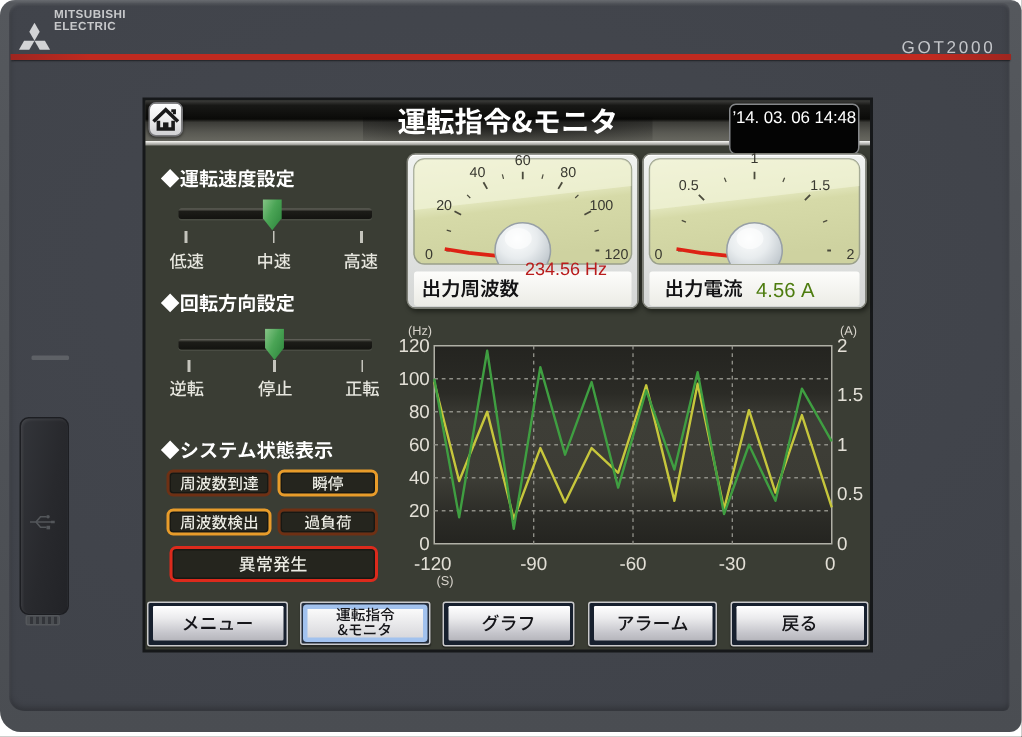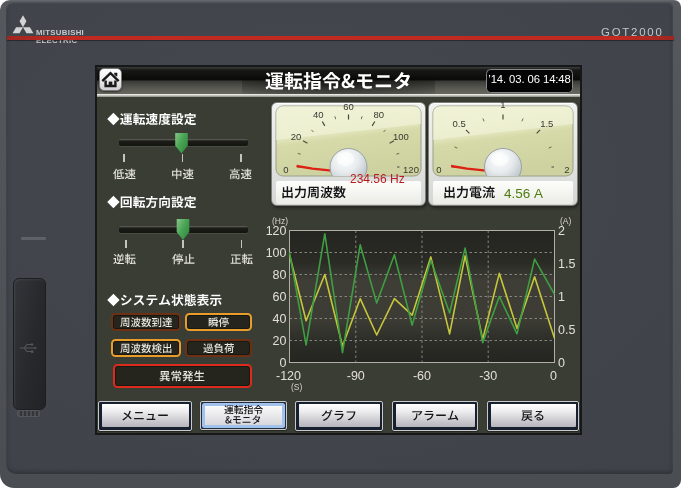--- a/index.html
+++ b/index.html
@@ -4,41 +4,41 @@
 html,body{width:681px;height:491px;background:#fff;overflow:hidden;font-family:"Liberation Sans",sans-serif}
 .abs{position:absolute}
 #device{position:absolute;left:0;top:0;width:681px;height:488px;background:linear-gradient(180deg,#686b70 0,#55585d 2px,#4a4d52 100%);border-radius:10px 7px 8px 14px}
 #face{position:absolute;left:6px;top:2px;width:667px;height:472px;background:radial-gradient(ellipse 130% 130% at 45% 38%,#44474e 0%,#40434a 55%,#3a3d44 100%);border-radius:8px 5px 4px 10px;box-shadow:inset 0 1px 2px rgba(255,255,255,.12), inset 0 -2px 4px rgba(0,0,0,.25)}
 #redline{position:absolute;left:7px;top:36px;width:667px;height:3.5px;background:linear-gradient(90deg,#9e2620,#c02a20 8%,#c02a20 92%,#9e2620);box-shadow:0 1px 1px rgba(0,0,0,.4)}
 #screen{position:absolute;left:97px;top:67px;width:483px;height:366px;background:#3a3d34;box-shadow:0 0 0 2px #16181a}
 #titlebar{position:absolute;left:0;top:0;width:483px;height:27px;background:linear-gradient(180deg,#3c3c3a 0,#181816 12%,#0a0a08 46%,#3c3c38 54%,#585852 78%,#686860 100%)}
 #titlebar::after{content:"";position:absolute;left:30%;top:42%;width:40%;height:58%;background:radial-gradient(ellipse 95% 160% at 50% 25%, rgba(5,5,5,.72), rgba(5,5,5,0) 78%)}
 #titlesep{position:absolute;left:0;top:27px;width:483px;height:2.5px;background:linear-gradient(180deg,#fafaf6,#8a8a84)}
 #homebtn{position:absolute;left:2px;top:1px;width:23px;height:23px;border-radius:5px;background:linear-gradient(180deg,#ffffff 0,#f0f0f0 45%,#d0d0d2 100%);border:1px solid #77777a;box-shadow:0 1px 2px rgba(0,0,0,.5)}
-#clock{position:absolute;left:389px;top:2px;width:87px;height:24px;background:#040404;border:1.5px solid #85878a;border-radius:4.5px;color:#fff;font-size:11.3px;text-align:center;line-height:18.5px;white-space:nowrap;letter-spacing:-0.1px}
+#clock{position:absolute;left:389px;top:2px;width:87px;height:34px;background:#040404;border:1.5px solid #85878a;border-radius:4.5px;color:#fff;font-size:11.3px;text-align:center;line-height:18.5px;white-space:nowrap;letter-spacing:-0.1px}
 .track{position:absolute;width:129px;height:7px;background:linear-gradient(180deg,#6a6a62 0,#1c1c18 2px,#131310 100%);border-radius:2px;box-shadow:0 1px 0 rgba(255,255,255,.08)}
 .tick{position:absolute;width:1.5px;height:8px;background:#c4c4bc}
 .handle{position:absolute;width:15px;height:21px;background:linear-gradient(115deg,#8cc88c 0,#4aa455 45%,#288038 100%);clip-path:polygon(8% 0,92% 0,92% 62%,50% 100%,8% 62%);filter:drop-shadow(0 1px 1px rgba(0,0,0,.45))}
 .stbtn{position:absolute;background:#25251e;border-radius:4.5px;box-shadow:inset 0 0 0 1px rgba(0,0,0,.35)}
 .gaugebox{position:absolute;height:104px;background:linear-gradient(180deg,#f0f2f0 0,#e4e6e4 50%,#d4d6d5 100%);border-radius:6px;border:1px solid #7d7f76;box-shadow:inset 0 1px 0 #fff,1px 2px 3px rgba(10,12,8,.5)}
 .glabel{position:absolute;left:5px;top:77px;height:23px;background:linear-gradient(180deg,#fdfdfb,#ecece6);border-radius:2px;color:#18181a;font-size:13px;text-align:center;line-height:23px}
 .btn{position:absolute;height:30px;border:1px solid #c9c9cb;background:#17202e;border-radius:2px;box-shadow:0 1px 1px rgba(0,0,0,.4)}
 .btnface{position:absolute;left:2.5px;top:2.5px;right:2.5px;bottom:2.5px;background:linear-gradient(180deg,#ffffff 0,#ebebed 35%,#c4c4ca 80%,#b6b6bc 100%);border-radius:1px;box-shadow:inset 0 1px 0 #fff}
 #usbdoor{position:absolute;left:13px;top:278px;width:33px;height:132px;background:linear-gradient(100deg,#33353a 0,#28292d 55%,#222327 100%);border-radius:6px;border:1px solid #1d1e22;box-shadow:inset 1px 1px 2px rgba(255,255,255,.08)}
 </style></head><body>
 <div id="device"></div>
 <div id="face"></div>
 <svg class="abs" style="left:12px;top:15px" width="22" height="20" viewBox="0 0 22 20">
 <g fill="#d2d3d5">
 <path d="M11 0.2 L14.46 6.2 L11 12.2 L7.54 6.2 Z"></path>
 <path d="M11 12.2 L4.07 12.2 L0.61 18.2 L7.53 18.2 Z"></path>
 <path d="M11 12.2 L17.93 12.2 L21.39 18.2 L14.47 18.2 Z"></path>
 </g>
   </svg>
-<div class="abs" style="left:36px;top:29px;font-size:7.8px;font-weight:bold;color:#c8c9cb;letter-spacing:.3px;line-height:8px">MITSUBISHI<br>ELECTRIC</div>
+<div class="abs" style="left:36px;top:6px;font-size:7.8px;font-weight:bold;color:#c8c9cb;letter-spacing:.3px;line-height:8px">MITSUBISHI<br>ELECTRIC</div>
 <div id="redline"></div>
 <div class="abs" style="left:601px;top:25.5px;font-size:11.4px;font-weight:normal;color:#c4c6ca;letter-spacing:1.8px">GOT2000</div>
 <div class="abs" style="left:21px;top:237px;width:25px;height:3px;background:#5e6166;border-radius:1px"></div>
 <div id="usbdoor"></div>
 <svg class="abs" style="left:18px;top:341px" width="20" height="14" viewBox="0 0 20 14">
 <g stroke="#53565a" stroke-width="1.1" fill="none">
 <path d="M2 7 L16 7"></path>
       <path d="M6 7 L9 3.5 L13 3.5"></path>
       <path d="M6 7 L9 10.5 L13 10.5"></path>
     </g>

